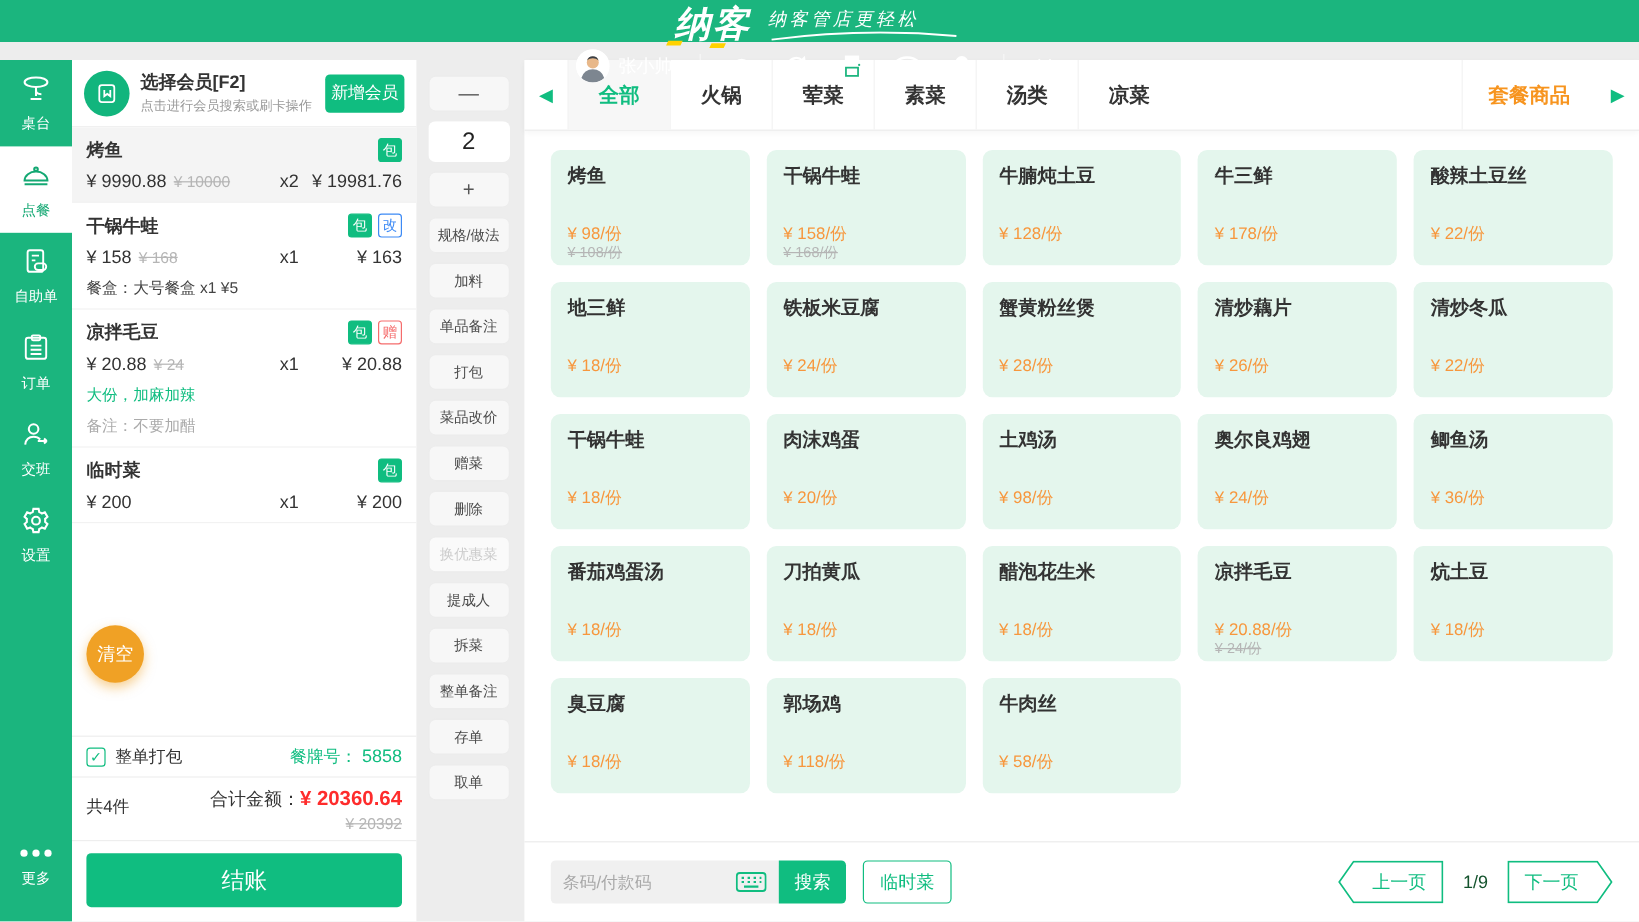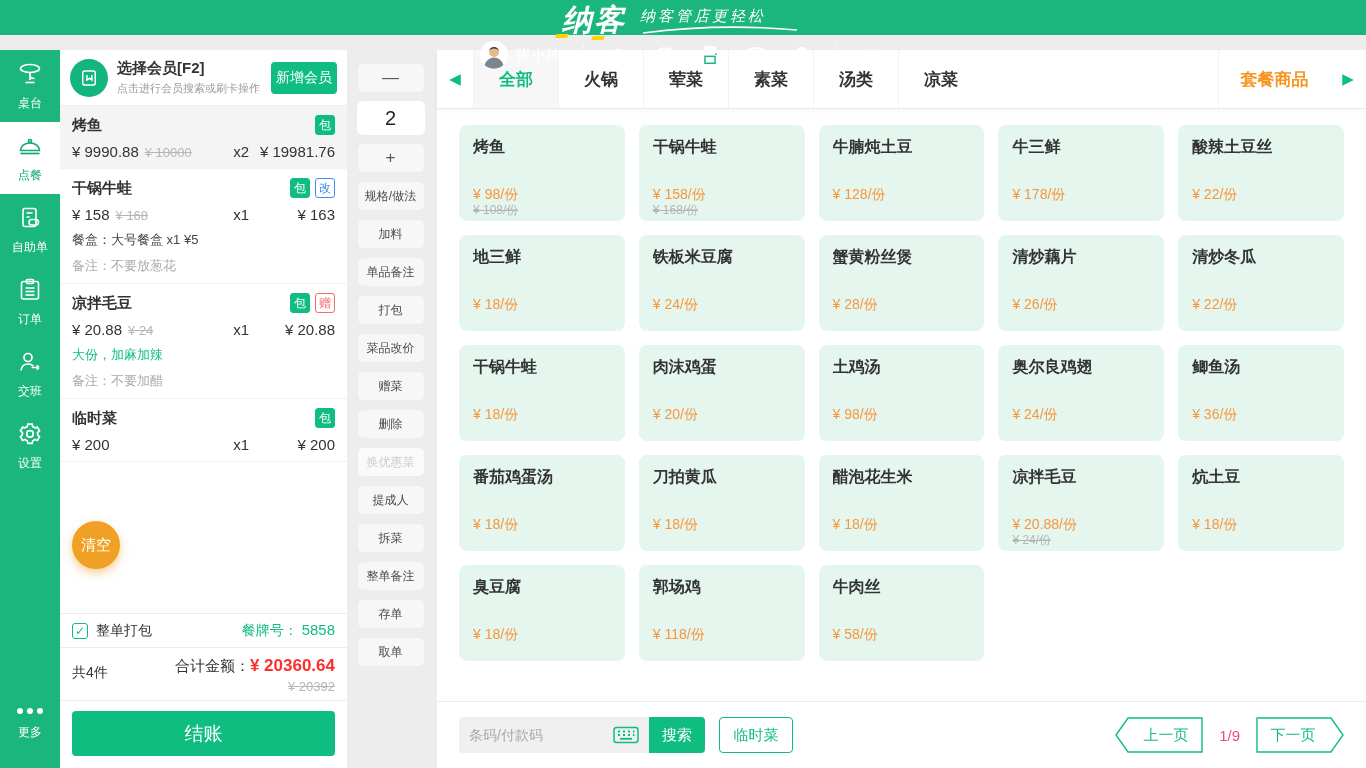--- a/index.html
+++ b/index.html
@@ -101,21 +101,21 @@
   
   .footer-bar { height:67px; border-top:1px solid #ececec; display:flex; align-items:center; padding:0 22px; flex:none;}
   .search-box { display:flex; align-items:center; background:#f0f0f0; border-radius:4px 0 0 4px; height:36px; width:190px; padding:0 10px; }
   .search-box input { flex:1; min-width:0; background:transparent; border:none; outline:none; font-size:14px; color:#333; font-family:inherit;}
   .search-box input::placeholder { color:#a8a8a8; }
   .kb-icon { flex:none; cursor:pointer; display:flex;}
   .search-btn { height:36px; width:56px; background:#10bd80; color:#fff; font-size:15px; border:none; border-radius:0 4px 4px 0; cursor:pointer;}
   .temp-btn { margin-left:14px; height:36px; width:74px; background:#fff; border:1px solid #10bd80; color:#10bd80; border-radius:4px; font-size:15px; cursor:pointer;}
   .pager { margin-left:auto; display:flex; align-items:center; gap:16px; }
   .page-btn { cursor:pointer; display:flex;text-align:right; }
-  .page-ind { font-size:15px; color:#ec4899; }
+  .page-ind { font-size:15px; color:#14532d; }
 </style>
 </head>
 <body>
 
 <header class="topbar">
   <div class="brand">
     <span class="brand-name">纳客<i class="acc a1"></i><i class="acc a2"></i></span>
     <span class="brand-slogan-wrap">
       <span class="brand-slogan">纳客管店更轻松</span>
       <svg width="160" height="9">
@@ -293,21 +293,20 @@
 
         </div>
         <div class="oi-price-row">
           <span class="oi-price">¥ 158</span>
           <span class="oi-orig">¥ 168</span>
           <span class="oi-qty">x1</span>
           <span class="oi-total">¥ 163</span>
         </div>
         <div class="oi-box">餐盒：大号餐盒 x1 ¥5</div>
 
-        <div class="oi-note">备注：不要放葱花</div>
       </div>
 
       <div class="order-item">
         <div class="oi-head">
           <span class="oi-name">凉拌毛豆</span>
           <span class="badge badge-pack">包</span>
 
           <span class="badge badge-gift">赠</span>
         </div>
         <div class="oi-price-row">

